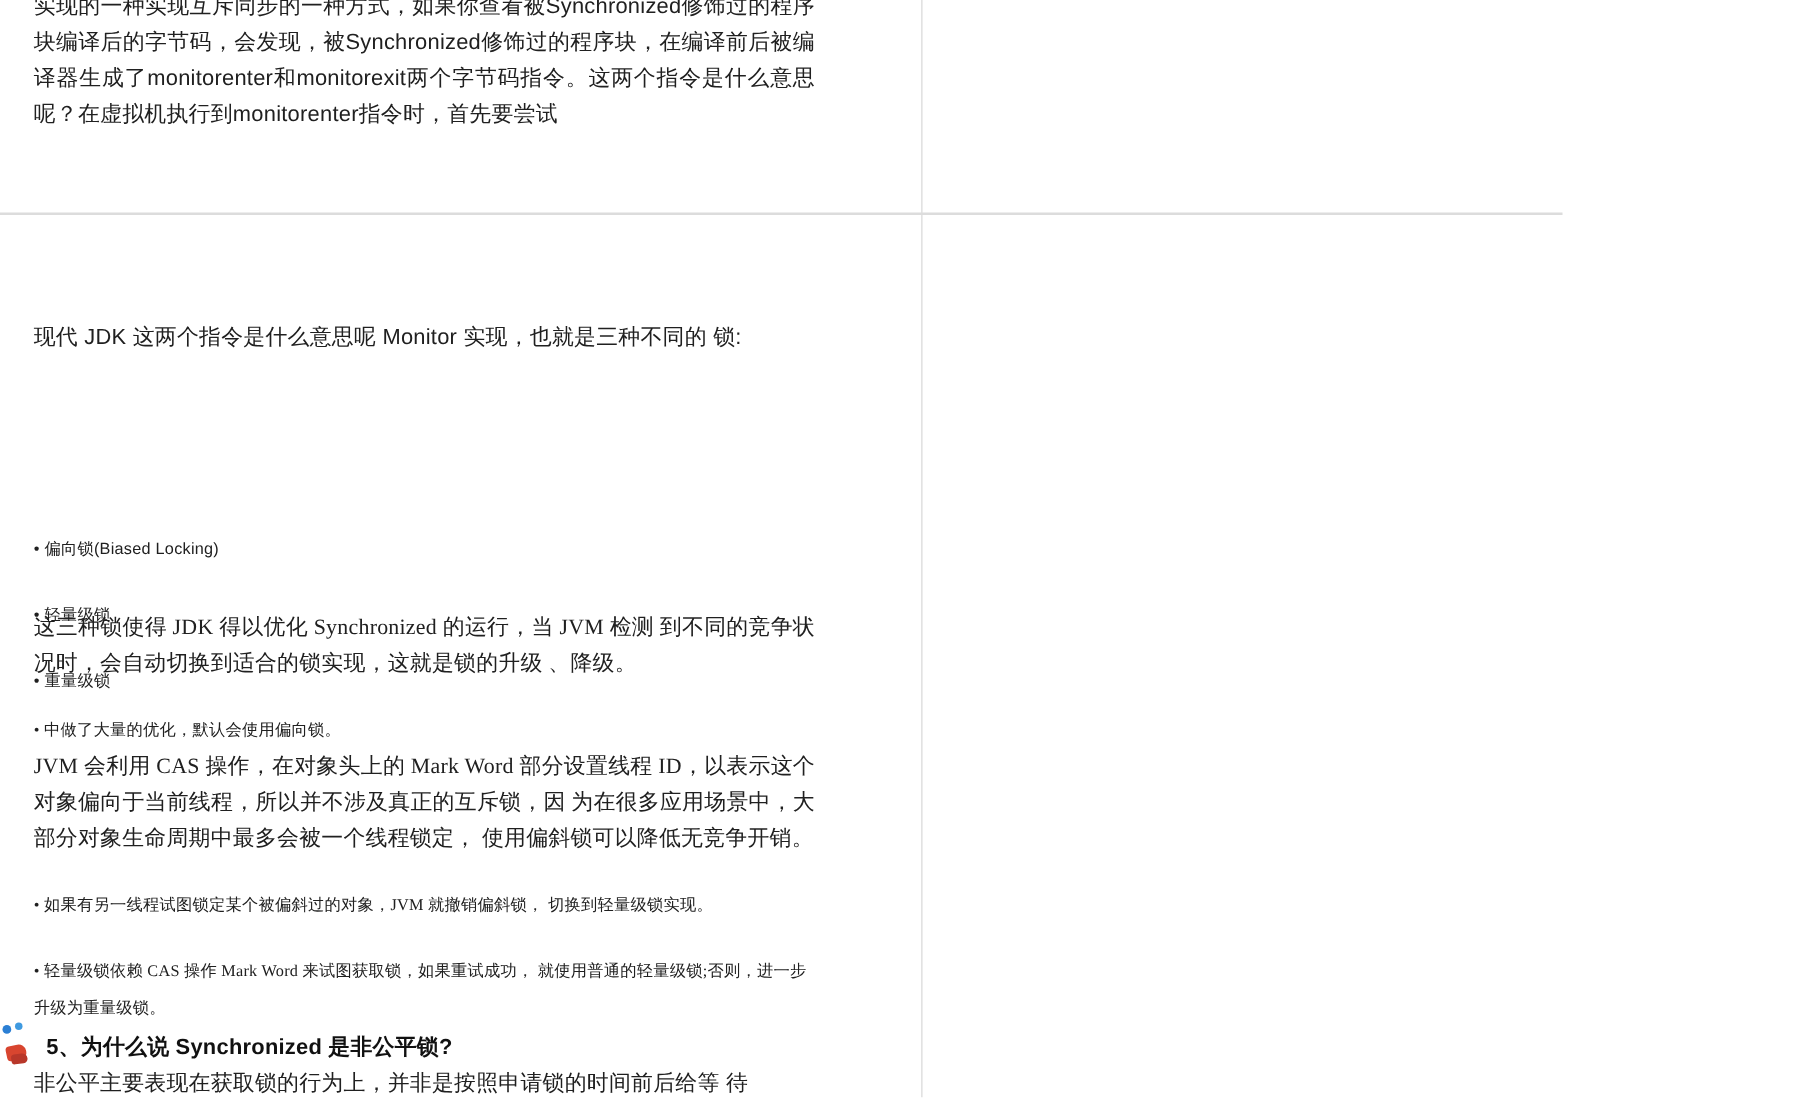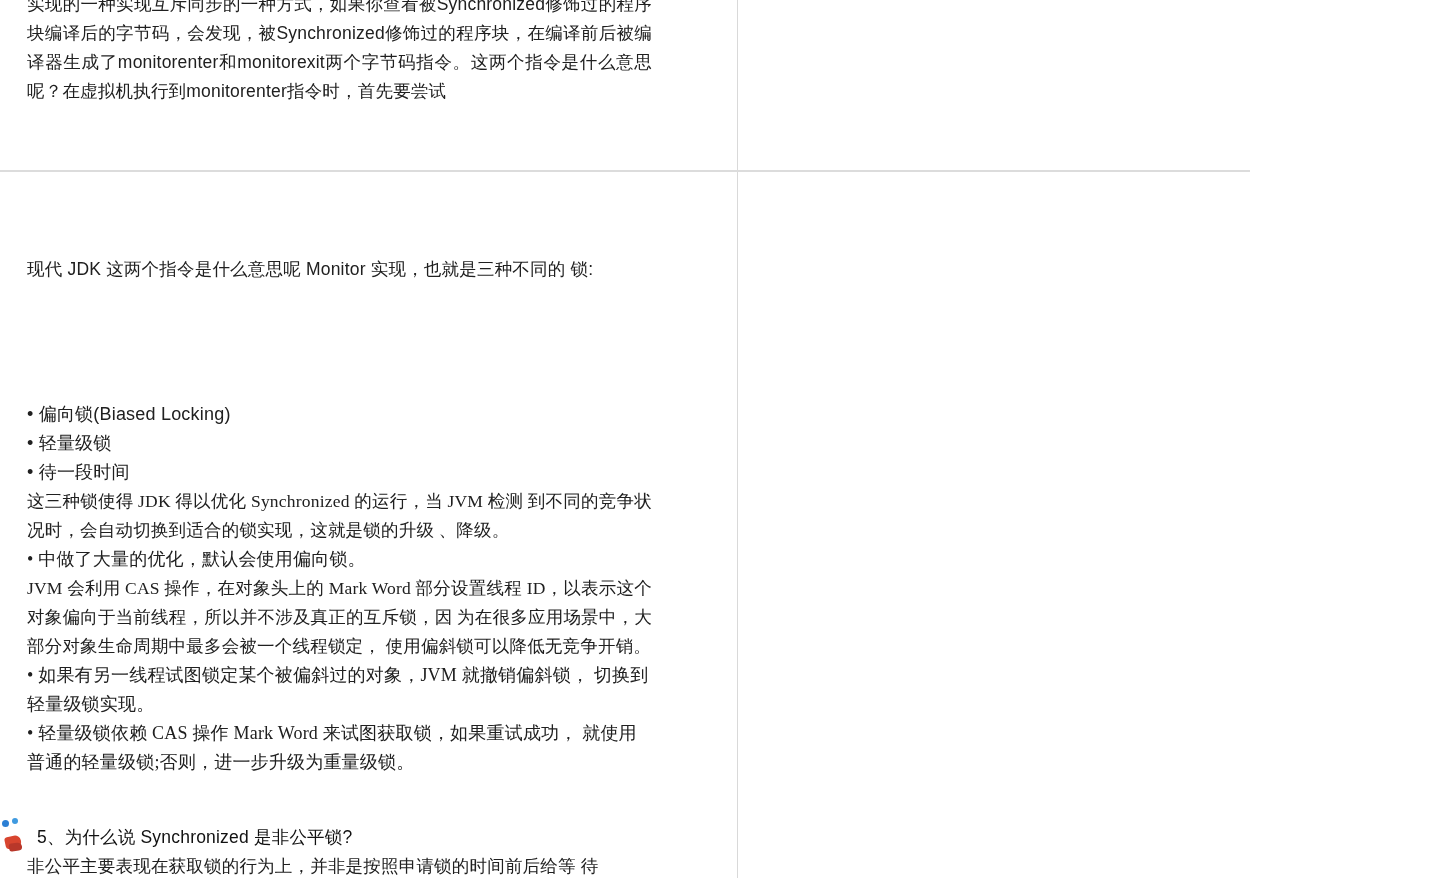--- a/index.html
+++ b/index.html
@@ -64,29 +64,30 @@
   .txt {
     font-size: 17.5px;
     line-height: 29px;
     color: #202020;
     letter-spacing: 0.2px;
     text-align: justify;
   }
   .heading {
     font-size: 17.5px;
     line-height: 29px;
-    font-weight: normal;
+    font-weight: bold;
     color: #111111;
     letter-spacing: 0.2px;
   }
   .bullet {
-    font-size: 18px;
+    font-size: 13px;
     line-height: 29px;
     color: #202020;
     letter-spacing: 0.2px;
+    margin-top: 24px;
   }
   
   #tl-block {
     left: 27px;
     top: -10px;
     width: 625px;
   }
   
   #ll-block {
     left: 27px;
@@ -173,21 +174,21 @@
 
     <p class="block txt" id="tl-block">实现的一种实现互斥同步的一种方式，如果你查看被Synchronized修饰过的程序块编译后的字节码，会发现，被Synchronized修饰过的程序块，在编译前后被编译器生成了monitorenter和monitorexit两个字节码指令。这两个指令是什么意思呢？在虚拟机执行到monitorenter指令时，首先要尝试</p>
 
     <div class="block" id="ll-block">
       <p class="txt">现代 JDK 这两个指令是什么意思呢 Monitor 实现，也就是三种不同的 锁:</p>
     </div>
 
     <div class="block" id="ll-list">
       <p class="bullet">• 偏向锁(Biased Locking)</p>
       <p class="bullet">• 轻量级锁</p>
-      <p class="bullet">• 待一段时间</p>
+      <p class="bullet">• 重量级锁</p>
     </div>
 
     <div class="block" id="ll-block2">
       <p class="txt">这三种锁使得 JDK 得以优化 Synchronized 的运行，当 JVM 检测 到不同的竞争状况时，会自动切换到适合的锁实现，这就是锁的升级 、降级。</p>
       <p class="bullet">• 中做了大量的优化，默认会使用偏向锁。</p>
       <p class="txt">JVM 会利用 CAS 操作，在对象头上的 Mark Word 部分设置线程 ID，以表示这个对象偏向于当前线程，所以并不涉及真正的互斥锁，因 为在很多应用场景中，大部分对象生命周期中最多会被一个线程锁定， 使用偏斜锁可以降低无竞争开销。</p>
       <p class="bullet">• 如果有另一线程试图锁定某个被偏斜过的对象，JVM 就撤销偏斜锁， 切换到轻量级锁实现。</p>
       <p class="bullet">• 轻量级锁依赖 CAS 操作 Mark Word 来试图获取锁，如果重试成功， 就使用普通的轻量级锁;否则，进一步升级为重量级锁。</p>
     </div>
 

